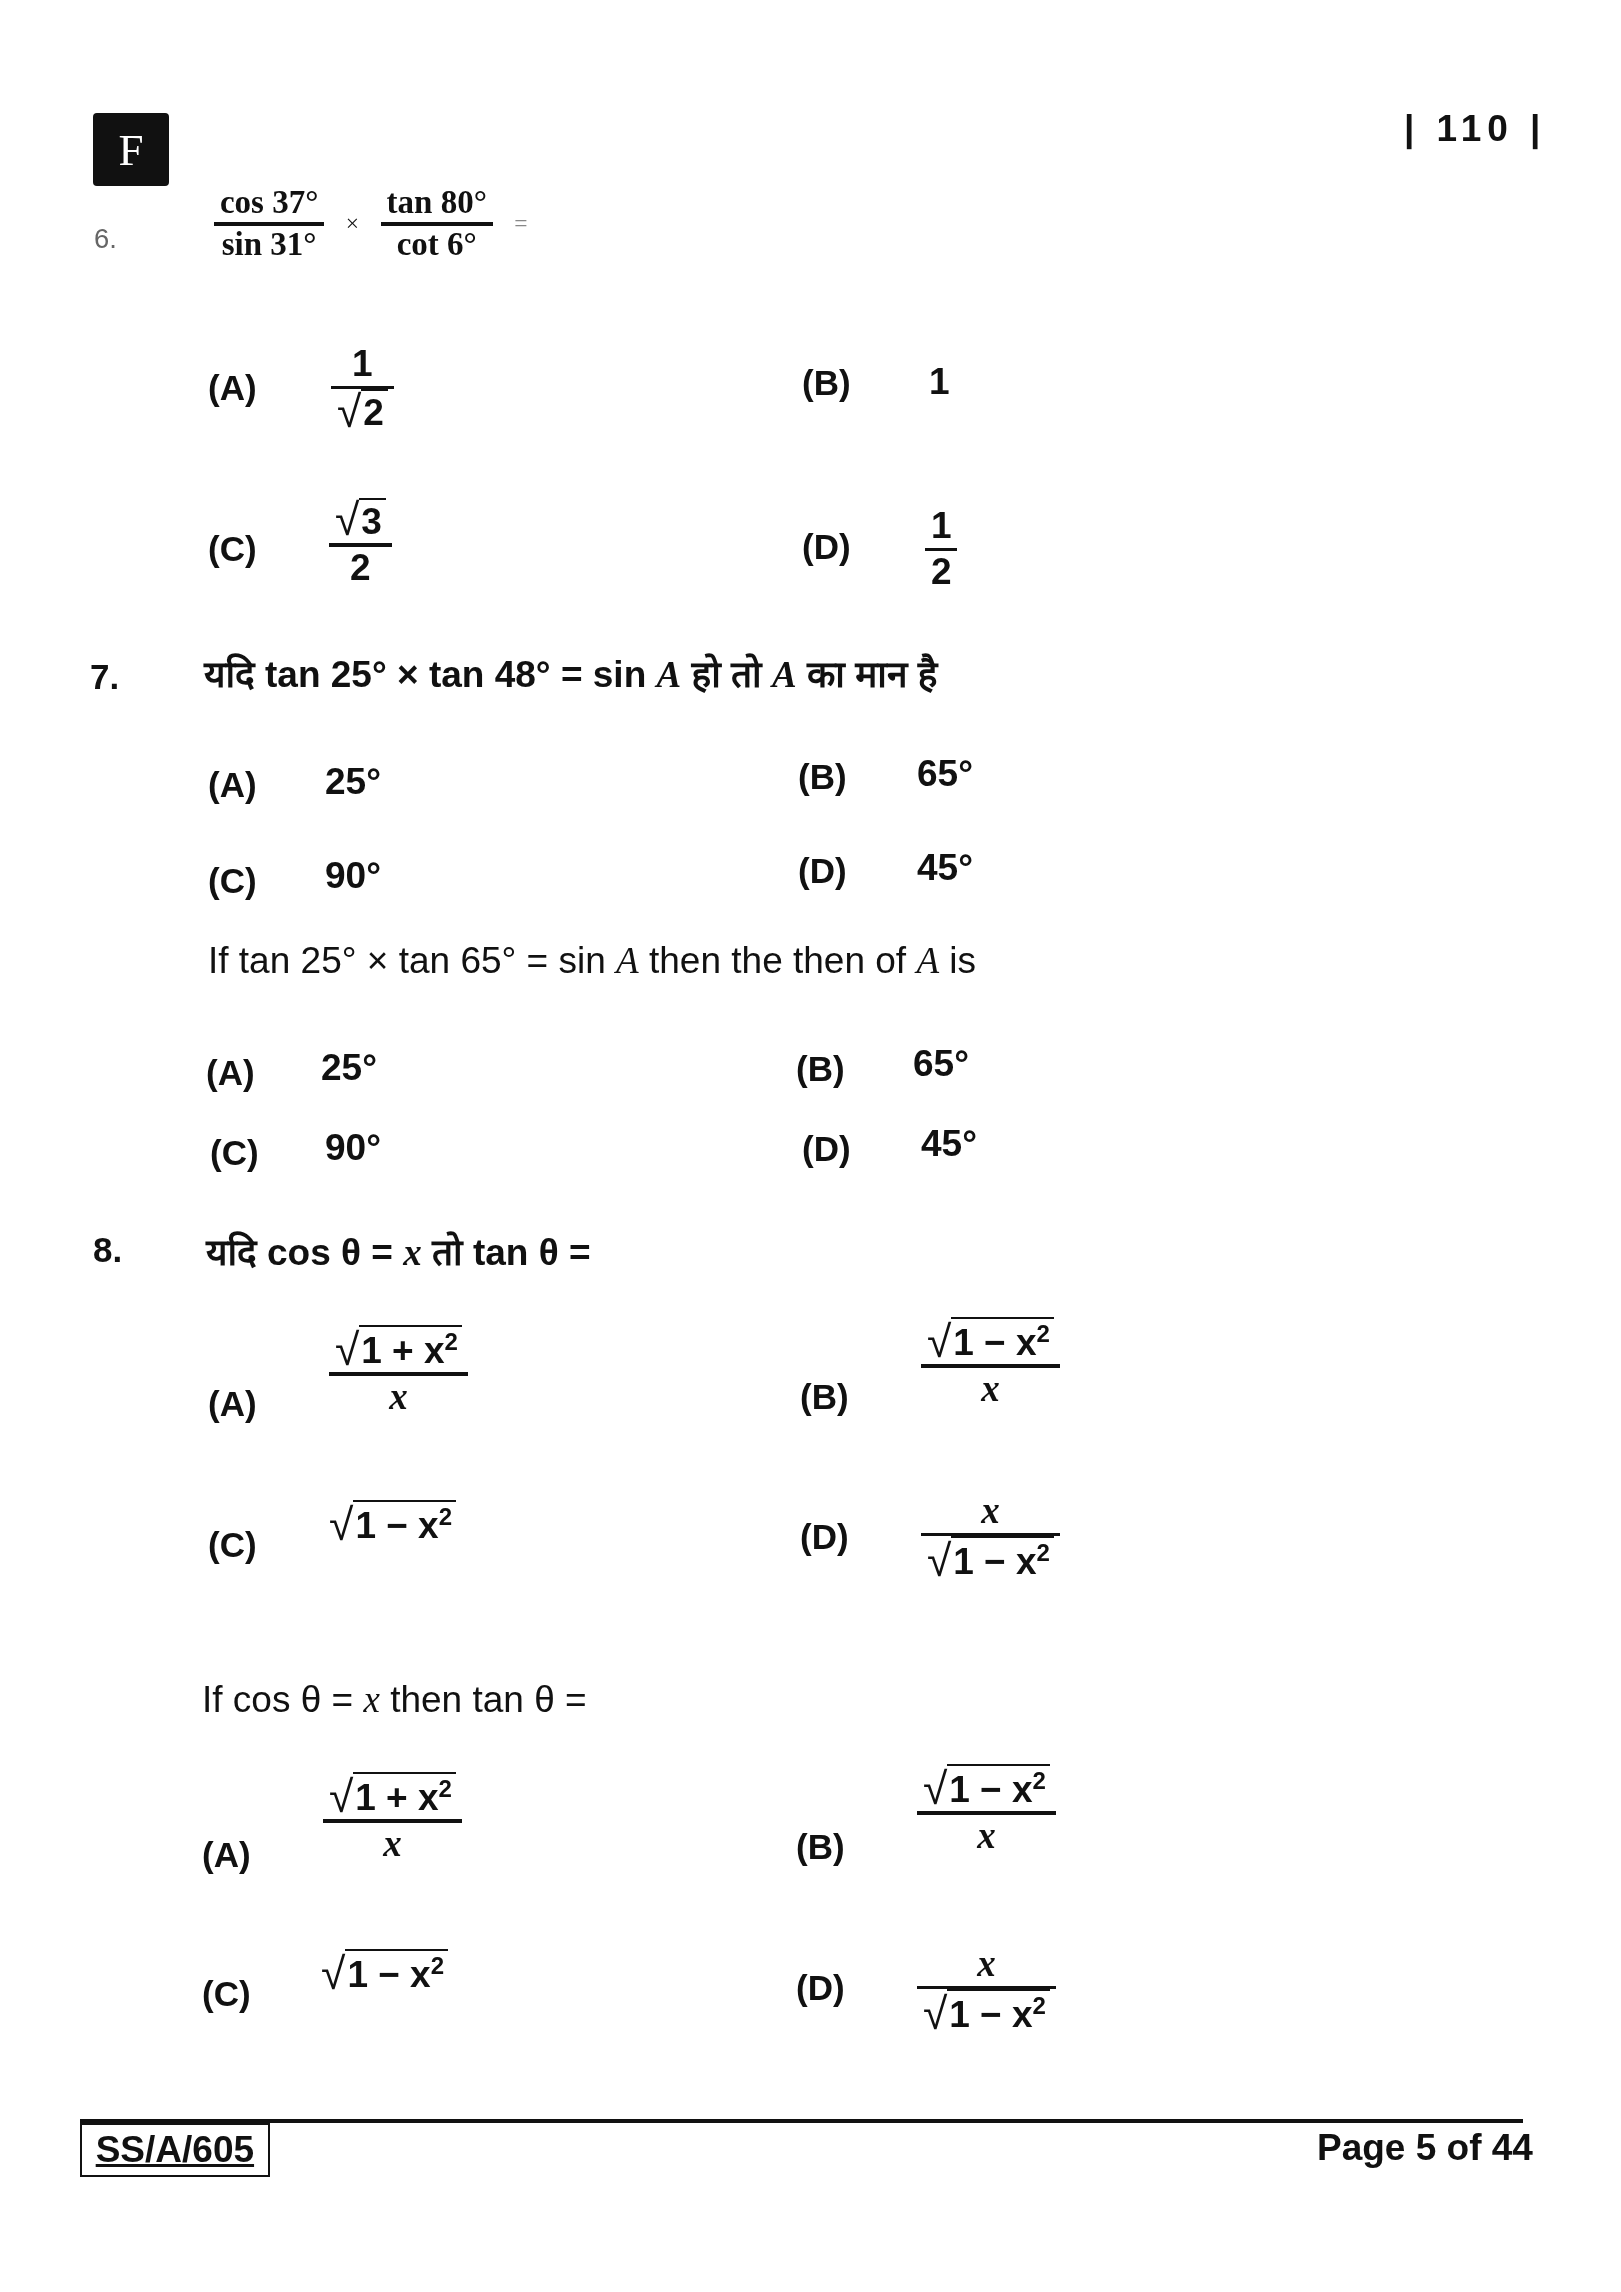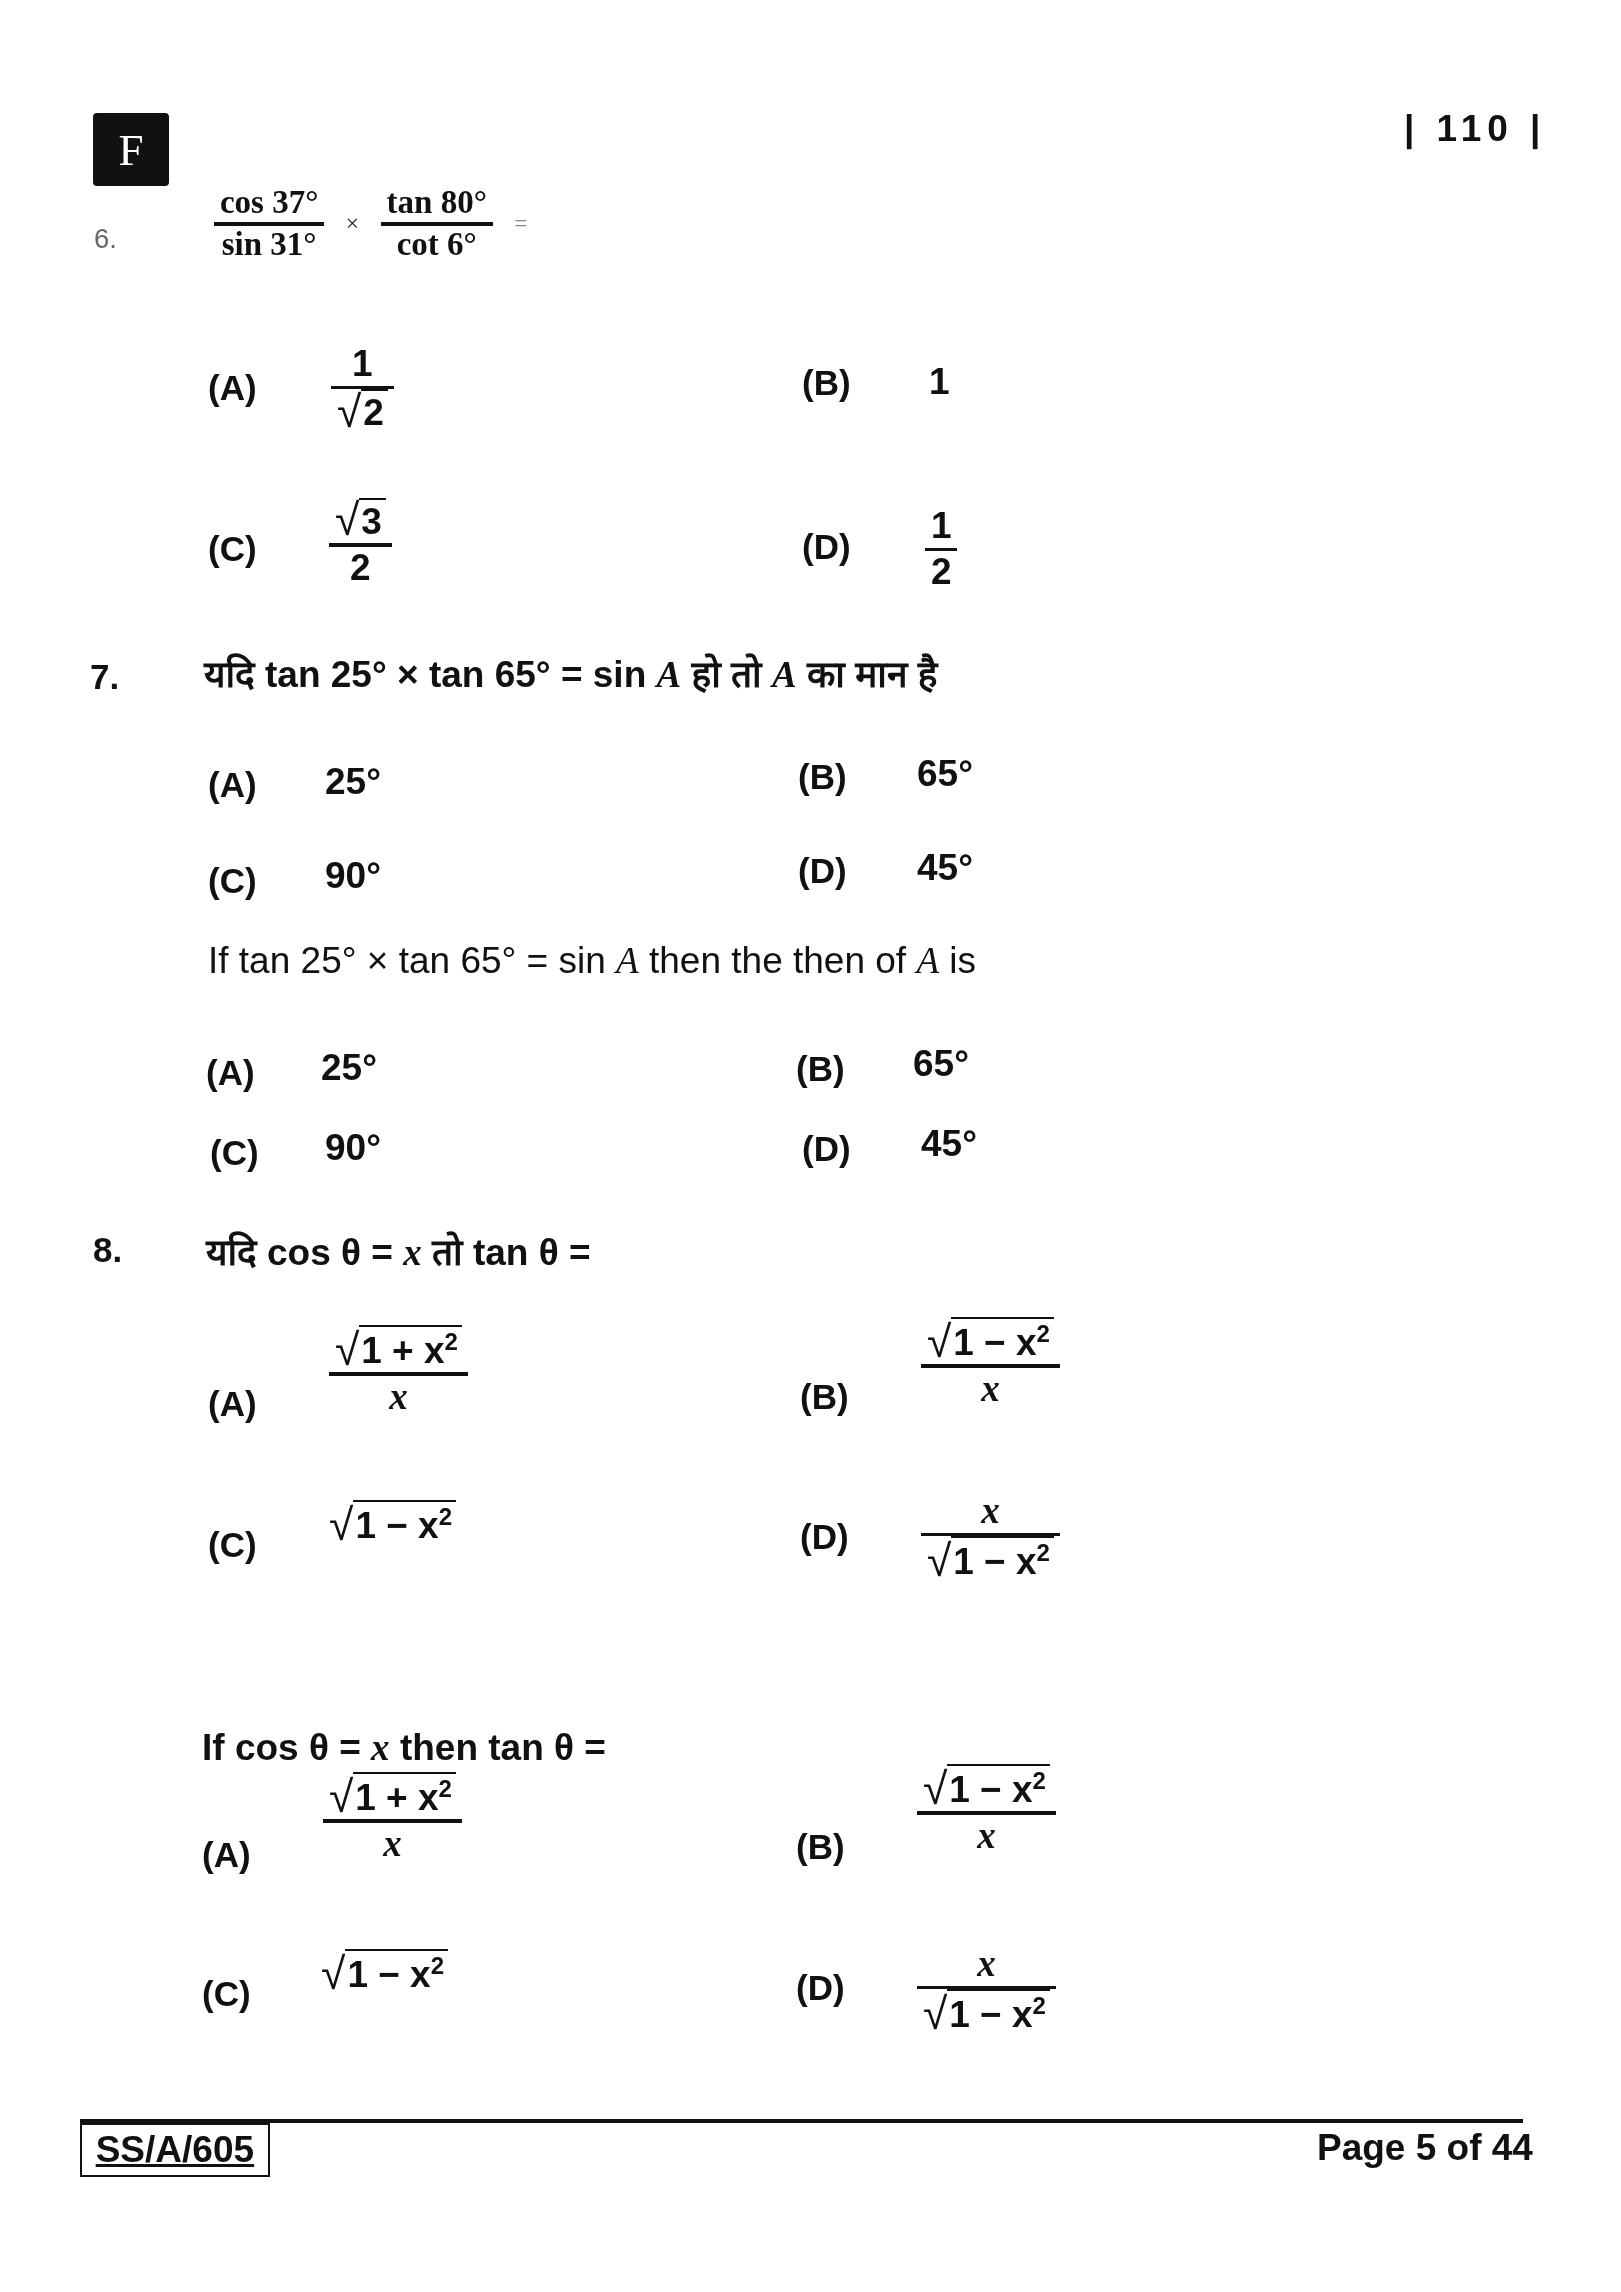--- a/index.html
+++ b/index.html
@@ -89,21 +89,21 @@
   <span class="frac">
     <span class="num">1</span>
     <span class="bar"></span>
     <span class="den">2</span>
   </span>
 </div>
 
 <div class="abs qnum" style="left:90px; top:657px;">7.</div>
 <div class="abs qtext" style="left:204px; top:647px;">
   <span>यदि</span>
-  <span>tan 25° × tan 65° = sin</span>
+  <span>tan 25° × tan 48° = sin</span>
   <span class="it">A</span>
   <span>हो तो</span>
   <span class="it">A</span>
   <span>का मान है</span>
 </div>
 
 <div class="abs opt-label" style="left:208px; top:765px;">(A)</div>
 <div class="abs opt-val" style="left:325px; top:761px;">25°</div>
 <div class="abs opt-label" style="left:798px; top:757px;">(B)</div>
 <div class="abs opt-val" style="left:917px; top:753px;">65°</div>
@@ -172,21 +172,21 @@
   <span class="frac">
     <span class="num it">x</span>
     <span class="bar"></span>
     <span class="den sqrt">
         <span class="rad">√</span>
         <span class="under"><span>1 − x</span><sup>2</sup></span>
       </span>
   </span>
 </div>
 
-<div class="abs qtext" style="left:202px; top:1678px; font-weight:bold;margin-top:48px;">
+<div class="abs qtext" style="left:202px; top:1678px; font-weight:normal;">
   <span>If cos θ =</span>
   <span class="it">x</span>
   <span>then tan θ =</span>
 </div>
 
 <div class="abs opt-label" style="left:202px; top:1835px;">(A)</div>
 <div class="abs opt-val" style="left:323px; top:1772px;">
   <span class="frac">
     <span class="num sqrt">
         <span class="rad">√</span>

